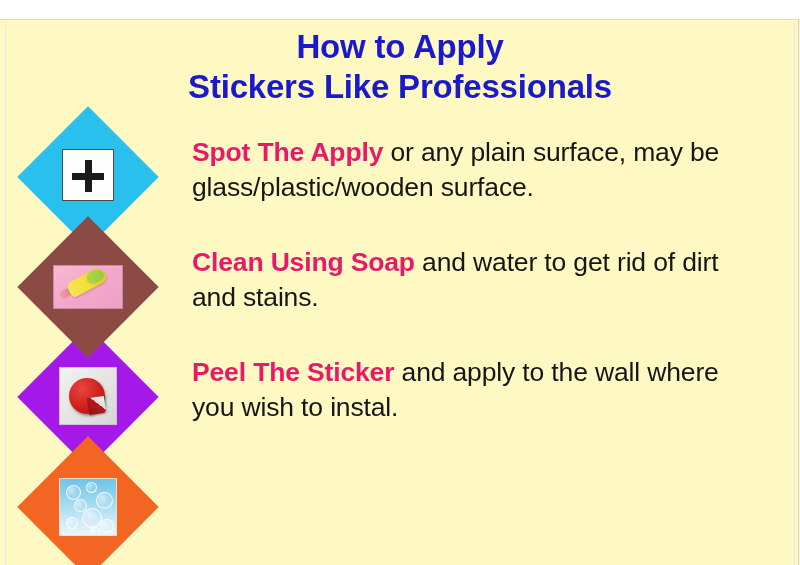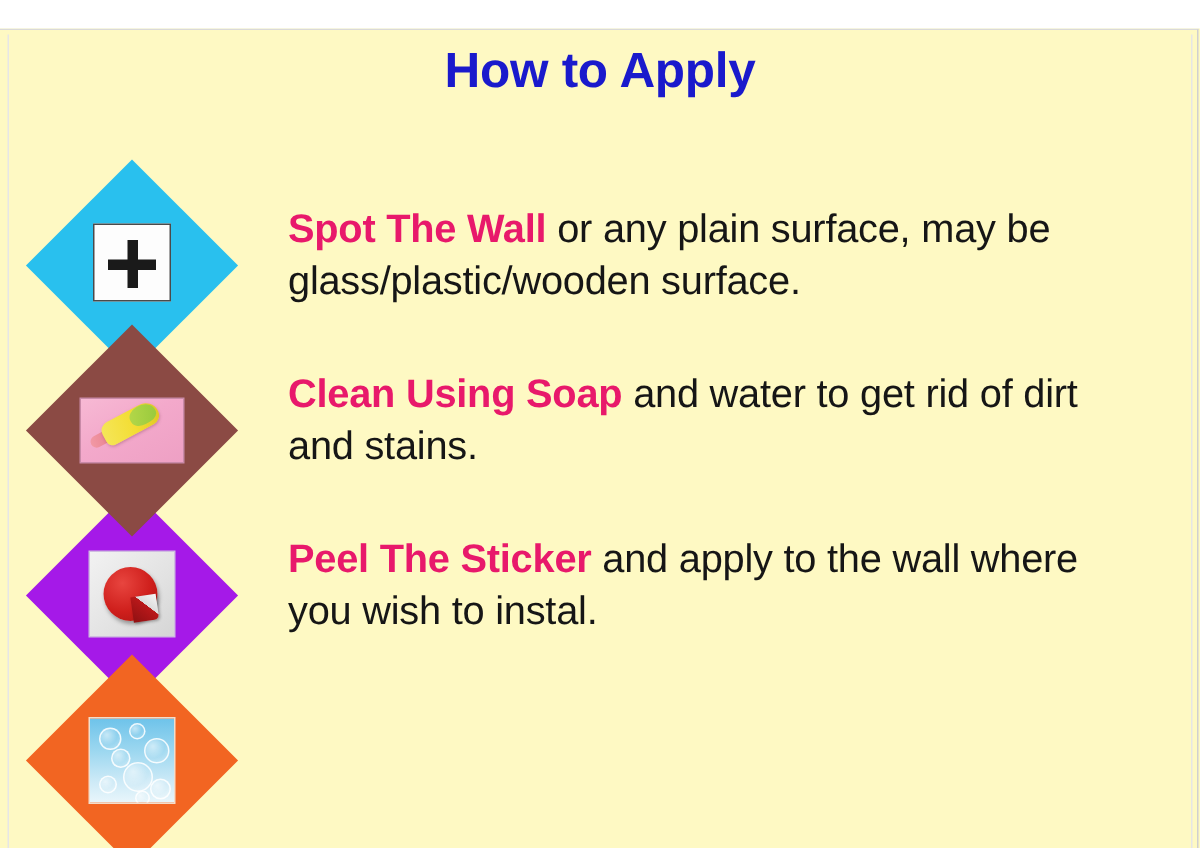--- a/index.html
+++ b/index.html
@@ -192,32 +192,33 @@
 </head>
 <body>
 
 <div id="page">
 
   <div id="frame-outer"></div>
   <div id="frame-inner"></div>
 
   <div id="title" style="color: rgb(26, 26, 204);">
     <span class="tline">How to Apply</span>
+    <span class="tline">Stickers Like Professionals</span>
   </div>
 
   <div class="step step-1">
     <div class="icon-wrap">
       <div class="diamond" style="background: rgb(41, 192, 238);"></div>
       <div class="inner-img card-plus">
         <div class="plus-h"></div>
         <div class="plus-v"></div>
       </div>
     </div>
     <div class="step-text">
-      <span class="lead" style="color: rgb(232, 25, 107);">Spot The Wall</span><span> or any plain surface, may be glass/plastic/wooden surface.</span>
+      <span class="lead" style="color: rgb(232, 25, 107);">Spot The Apply</span><span> or any plain surface, may be glass/plastic/wooden surface.</span>
     </div>
   </div>
 
   <div class="step step-3">
     <div class="icon-wrap">
       <div class="diamond" style="background: rgb(165, 25, 232);"></div>
       <div class="inner-img card-sticker">
         <div class="sticker-disc"></div>
         <div class="sticker-peel"></div>
       </div>

